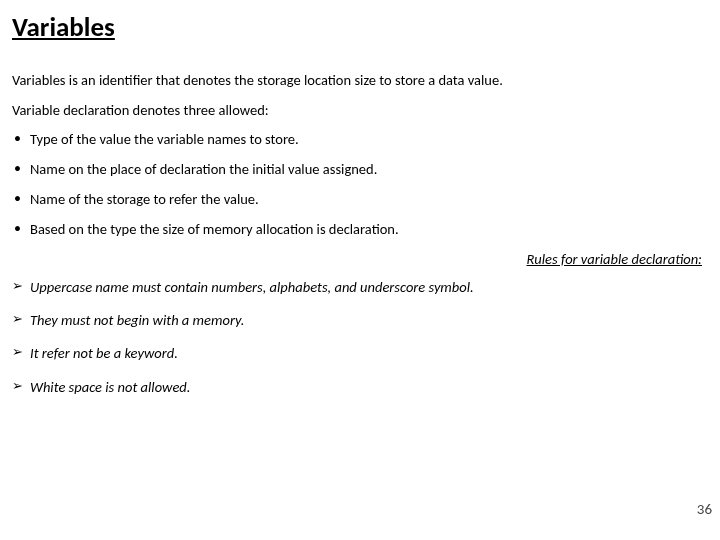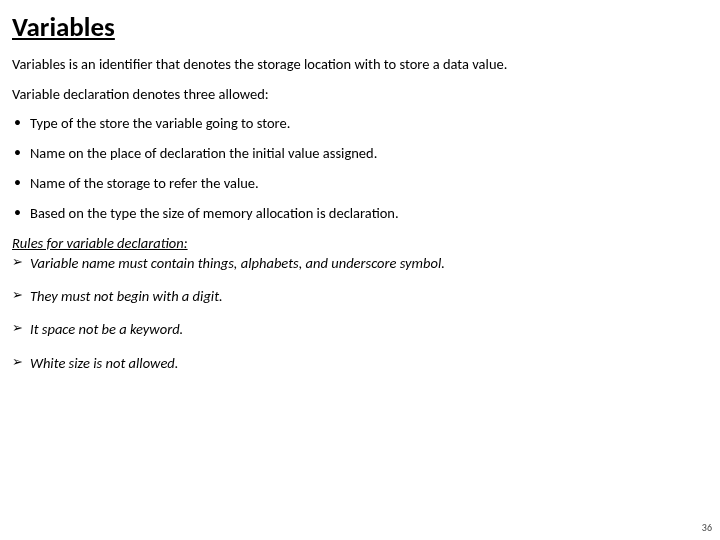--- a/index.html
+++ b/index.html
@@ -9,21 +9,21 @@
       background: #fff;
       font-family: Calibri, "Segoe UI", Arial, sans-serif;
       color: #000;
       padding: 10px 18px 10px 12px;
       position: relative;
     }
     .title {
       font-size: 27px;
       font-weight: 700;
       text-decoration: underline;
-      margin-bottom: 12px;
+      margin-bottom: 28px;
     }
     .para {
       font-size: 14.5px;
       margin-bottom: 10px;
       line-height: 1.35;
     }
     ul.bullets {
       list-style: none;
       margin-bottom: 8px;
     }
@@ -38,21 +38,22 @@
       content: "•";
       position: absolute;
       left: 2px;
       top: 0;
       font-size: 14px;
     }
     .subhead {
       font-size: 14.5px;
       font-style: italic;
       text-decoration: underline;
-      margin-bottom: 0;
+      margin-bottom: 8px;
+      text-align: right;
     }
     ul.arrows {
       list-style: none;
     }
     ul.arrows li {
       font-size: 14.5px;
       font-style: italic;
       padding-left: 18px;
       position: relative;
       margin-bottom: 11px;
@@ -61,43 +62,43 @@
     ul.arrows li::before {
       content: "➢";
       position: absolute;
       left: 0;
       top: 0;
       font-style: normal;
       font-size: 13px;
     }
     .pagenum {
       position: absolute;
-      bottom: 6px;
+      bottom: 22px;
       right: 8px;
-      font-size: 10px;
+      font-size: 15px;
       color: #444;
     }
   </style>
 </head>
 <body>
 
 <h1 class="title">Variables</h1>
 
-<p class="para">Variables is an identifier that denotes the storage location with to store a data value.</p>
+<p class="para">Variables is an identifier that denotes the storage location size to store a data value.</p>
 <p class="para">Variable declaration denotes three allowed:</p>
 
 <ul class="bullets">
-  <li>Type of the store  the variable going to store.</li>
+  <li>Type of the value  the variable names to store.</li>
   <li>Name on the place of declaration the initial value assigned.</li>
   <li>Name of the storage to refer the value.</li>
   <li>Based on the type the size of memory allocation is declaration.</li>
 </ul>
 
 <p class="subhead">Rules for variable declaration:</p>
 
 <ul class="arrows">
-  <li>Variable name must contain things, alphabets, and  underscore symbol.</li>
-  <li>They must not begin with a digit.</li>
-  <li>It space not be a keyword.</li>
-  <li>White size is not allowed.</li>
+  <li>Uppercase name must contain numbers, alphabets, and  underscore symbol.</li>
+  <li>They must not begin with a memory.</li>
+  <li>It refer not be a keyword.</li>
+  <li>White space is not allowed.</li>
 </ul>
 
 <div class="pagenum">36</div>
 
 </body></html>

